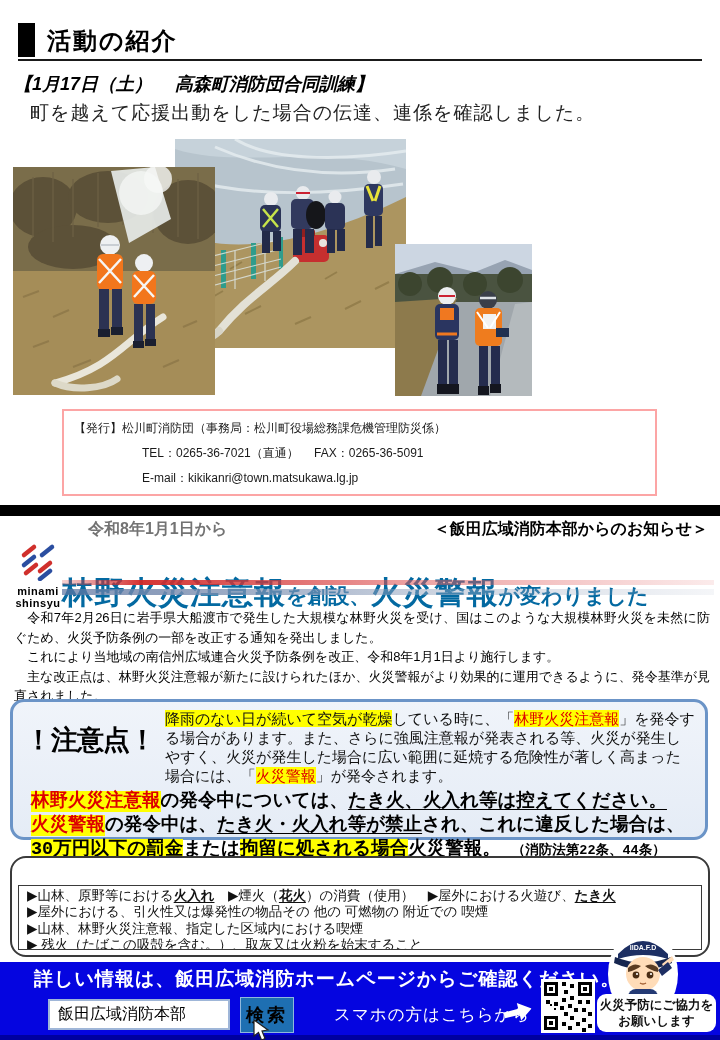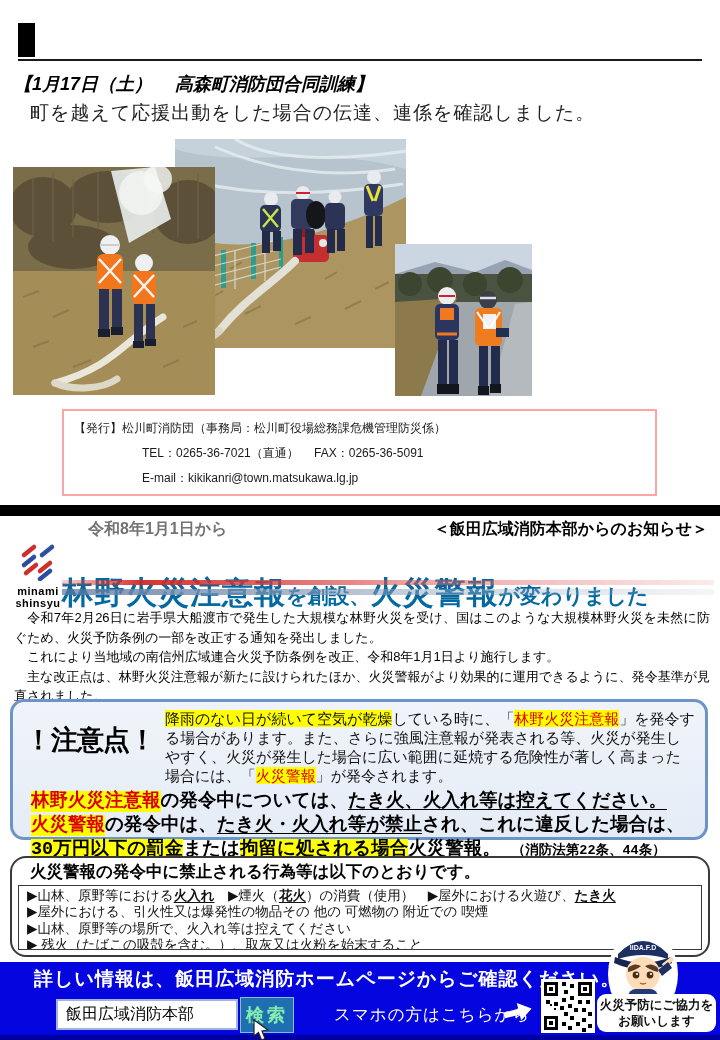--- a/index.html
+++ b/index.html
@@ -54,36 +54,37 @@
   
   .proh-box { position:absolute; left:10px; top:856px; width:700px; height:101px; border:2px solid #3a3a3a; border-radius:16px; background:#fff; }
   .proh-head { padding:3px 0 0 18px; font-size:16.5px; font-weight:800; color:#000; }
   .proh-inner { position:absolute; left:6px; right:6px; top:27px; bottom:5px; border:1.5px solid #3a3a3a; padding:2px 8px; font-size:13.5px; line-height:16.3px; color:#111; white-space:nowrap; overflow:hidden; }
   .bu { font-weight:800; text-decoration:underline; text-underline-offset:2px; }
 
   
   .footer { position:absolute; left:0; top:962px; width:720px; height:78px; background:#0505e0; }
   .footer-bottom { position:absolute; left:0; top:1035px; width:720px; height:5px; background:#0000a0; }
   .f-info { position:absolute; left:34px; top:966px; font-size:19px; font-weight:800; color:#fff; letter-spacing:1px; }
-  .f-input { position:absolute; left:56px; top:999px; width:182px; height:31px; background:#fff; border:2px solid #9fb6d8; font-size:16px; padding:0 8px; color:#000; font-family:Liberation Sans, sans-serif; }
-  .f-search { position:absolute; left:240px; top:997px; width:54px; height:36px; background:#1e6fb2; border:1px solid #8fb8dd; color:#86efac; font-size:18px; font-weight:800; letter-spacing:3px; display:flex; align-items:center; justify-content:center; cursor:pointer; font-family:inherit; }
+  .f-input { position:absolute; left:48px; top:999px; width:182px; height:31px; background:#fff; border:2px solid #9fb6d8; font-size:16px; padding:0 8px; color:#000; font-family:Liberation Sans, sans-serif; }
+  .f-search { position:absolute; left:240px; top:997px; width:54px; height:36px; background:#1e6fb2; border:1px solid #8fb8dd; color:#000000; font-size:18px; font-weight:800; letter-spacing:3px; display:flex; align-items:center; justify-content:center; cursor:pointer; font-family:inherit; }
   .f-cursor { position:absolute; left:253px; top:1019px; width:18px; height:22px; z-index:5; }
   .f-sp { position:absolute; left:334px; top:1004px; font-size:16.5px; color:#fff; letter-spacing:1px; }
   .f-arrow { position:absolute; left:504px; top:1001px; width:28px; height:22px; transform:rotate(-14deg); }
   .f-qr { position:absolute; left:541px; top:979px; width:54px; height:54px; }
   .f-mascot { position:absolute; left:606px; top:926px; width:74px; height:92px; z-index:2; }
   .f-bubble { position:absolute; left:597px; top:994px; width:119px; height:38px; background:#fff; border-radius:9px; z-index:3;
               text-align:center; font-size:12.5px; line-height:16px; font-weight:700; color:#111; padding-top:3px; }
 </style>
 </head>
 <body>
 
 <div class="page">
 
   <div class="hdr-square"></div>
+  <div class="hdr-title">活動の紹介</div>
   <div class="hdr-line"></div>
 
   <div class="event-title">【1月17日（土）　 高森町消防団合同訓練】</div>
   <div class="event-desc">町を越えて応援出動をした場合の伝達、連係を確認しました。</div>
 
   <div class="photo photo2">
     <svg viewBox="0 0 231 209" preserveAspectRatio="none">
       <rect x="0" y="0" width="231" height="125" fill="#b7c4cd"></rect>
       <path d="M0,10 C60,30 150,5 231,30 L231,0 L0,0 Z" fill="#c6d2da"></path>
       <g stroke="#e7eef1" stroke-width="3" opacity=".8">
@@ -264,25 +265,24 @@
       <div class="caution-para"><span class="hl">降雨のない日が続いて空気が乾燥</span><span>している時に、「</span><span class="hl red">林野火災注意報</span><span>」を発令する場合があります。また、さらに強風注意報が発表される等、火災が発生しやすく、火災が発生した場合に広い範囲に延焼する危険性が著しく高まった場合には、「</span><span class="hl red">火災警報</span><span>」が発令されます。</span></div>
     </div>
     <div class="warn-lines">
       <div><span class="hl red">林野火災注意報</span><span>の発令中については、</span><span class="u">たき火、火入れ等は控えてください。</span></div>
       <div><span class="hl red">火災警報</span><span>の発令中は、</span><span class="u">たき火・火入れ等が禁止</span><span>され、これに違反した場合は、</span></div>
       <div><span class="hl u">30万円以下の罰金</span><span>または</span><span class="hl">拘留に処される場合</span><span>火災警報。</span> <span class="law">（消防法第22条、44条）</span></div>
     </div>
   </div>
 
   <div class="proh-box">
-    <div class="proh-head">火災警報の発令中に禁止される行為等は以下のとおりです。</div>
     <div class="proh-inner">
       <div><span>▶山林、原野等における</span><span class="bu">火入れ</span><span>　▶煙火（</span><span class="bu">花火</span><span>）の消費（使用）　▶屋外における火遊び、</span><span class="bu">たき火</span></div>
       <div>▶屋外における、引火性又は爆発性の物品その 他の 可燃物の 附近での 喫煙</div>
-      <div>▶山林、原野等の場所で、火入れ等は控えてください</div>
+      <div>▶山林、林野火災注意報、指定した区域内における喫煙</div>
       <div>▶ 残火（たばこの吸殻を含む。）、取灰又は火粉を始末すること</div>
     </div>
   </div>
 
   <div class="footer"></div>
   <div class="f-info">詳しい情報は、飯田広域消防ホームページからご確認ください。</div>
   <input class="f-input" type="text" value="飯田広域消防本部" style="">
   <button class="f-search">検索</button>
   <svg class="f-cursor" viewBox="0 0 18 22">
     <path d="M1,1 L15,11 L9,12 L12,19.5 L8.5,21 L5.5,13.5 L1,17 Z" fill="#fff" stroke="#222" stroke-width="1.2"></path>

